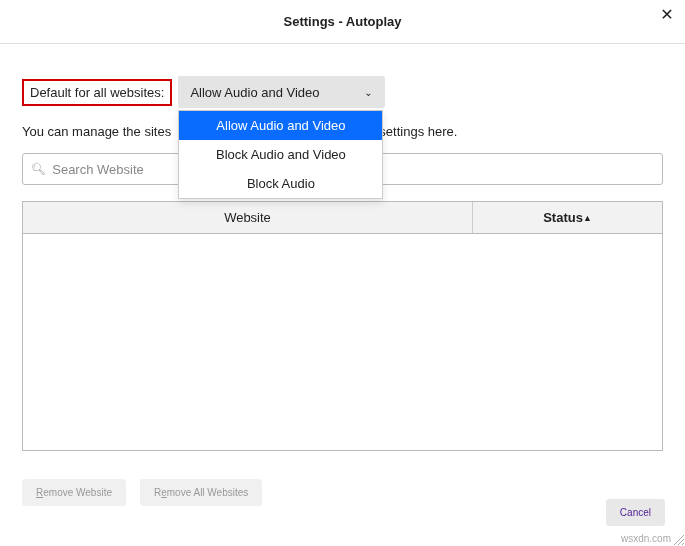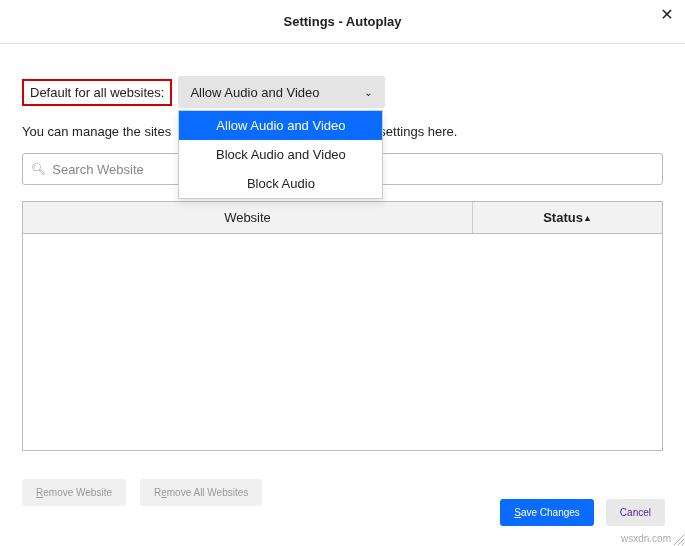--- a/index.html
+++ b/index.html
@@ -90,21 +90,20 @@
   </div>
 
   <div class="action-row">
     <button class="btn btn-secondary underline-first">Remove Website</button>
     <button class="btn btn-secondary"><span style="text-decoration:none">R</span><span style="text-decoration:underline">e</span><span>move All Websites</span></button>
   </div>
 
 </div>
 
 <div class="footer">
-  <button class="btn btn-primary"><span style="text-decoration:underline">S</span><span>ave Changes</span></button>
   <button class="btn btn-cancel">Cancel</button>
 </div>
 
 <svg class="resize-grip" viewBox="0 0 14 14">
   <line x1="3" y1="13" x2="13" y2="3" stroke="#aaa" stroke-width="1"></line>
   <line x1="7" y1="13" x2="13" y2="7" stroke="#aaa" stroke-width="1"></line>
   <line x1="11" y1="13" x2="13" y2="11" stroke="#aaa" stroke-width="1"></line>
 </svg>
 
 <div class="watermark">wsxdn.com</div>

